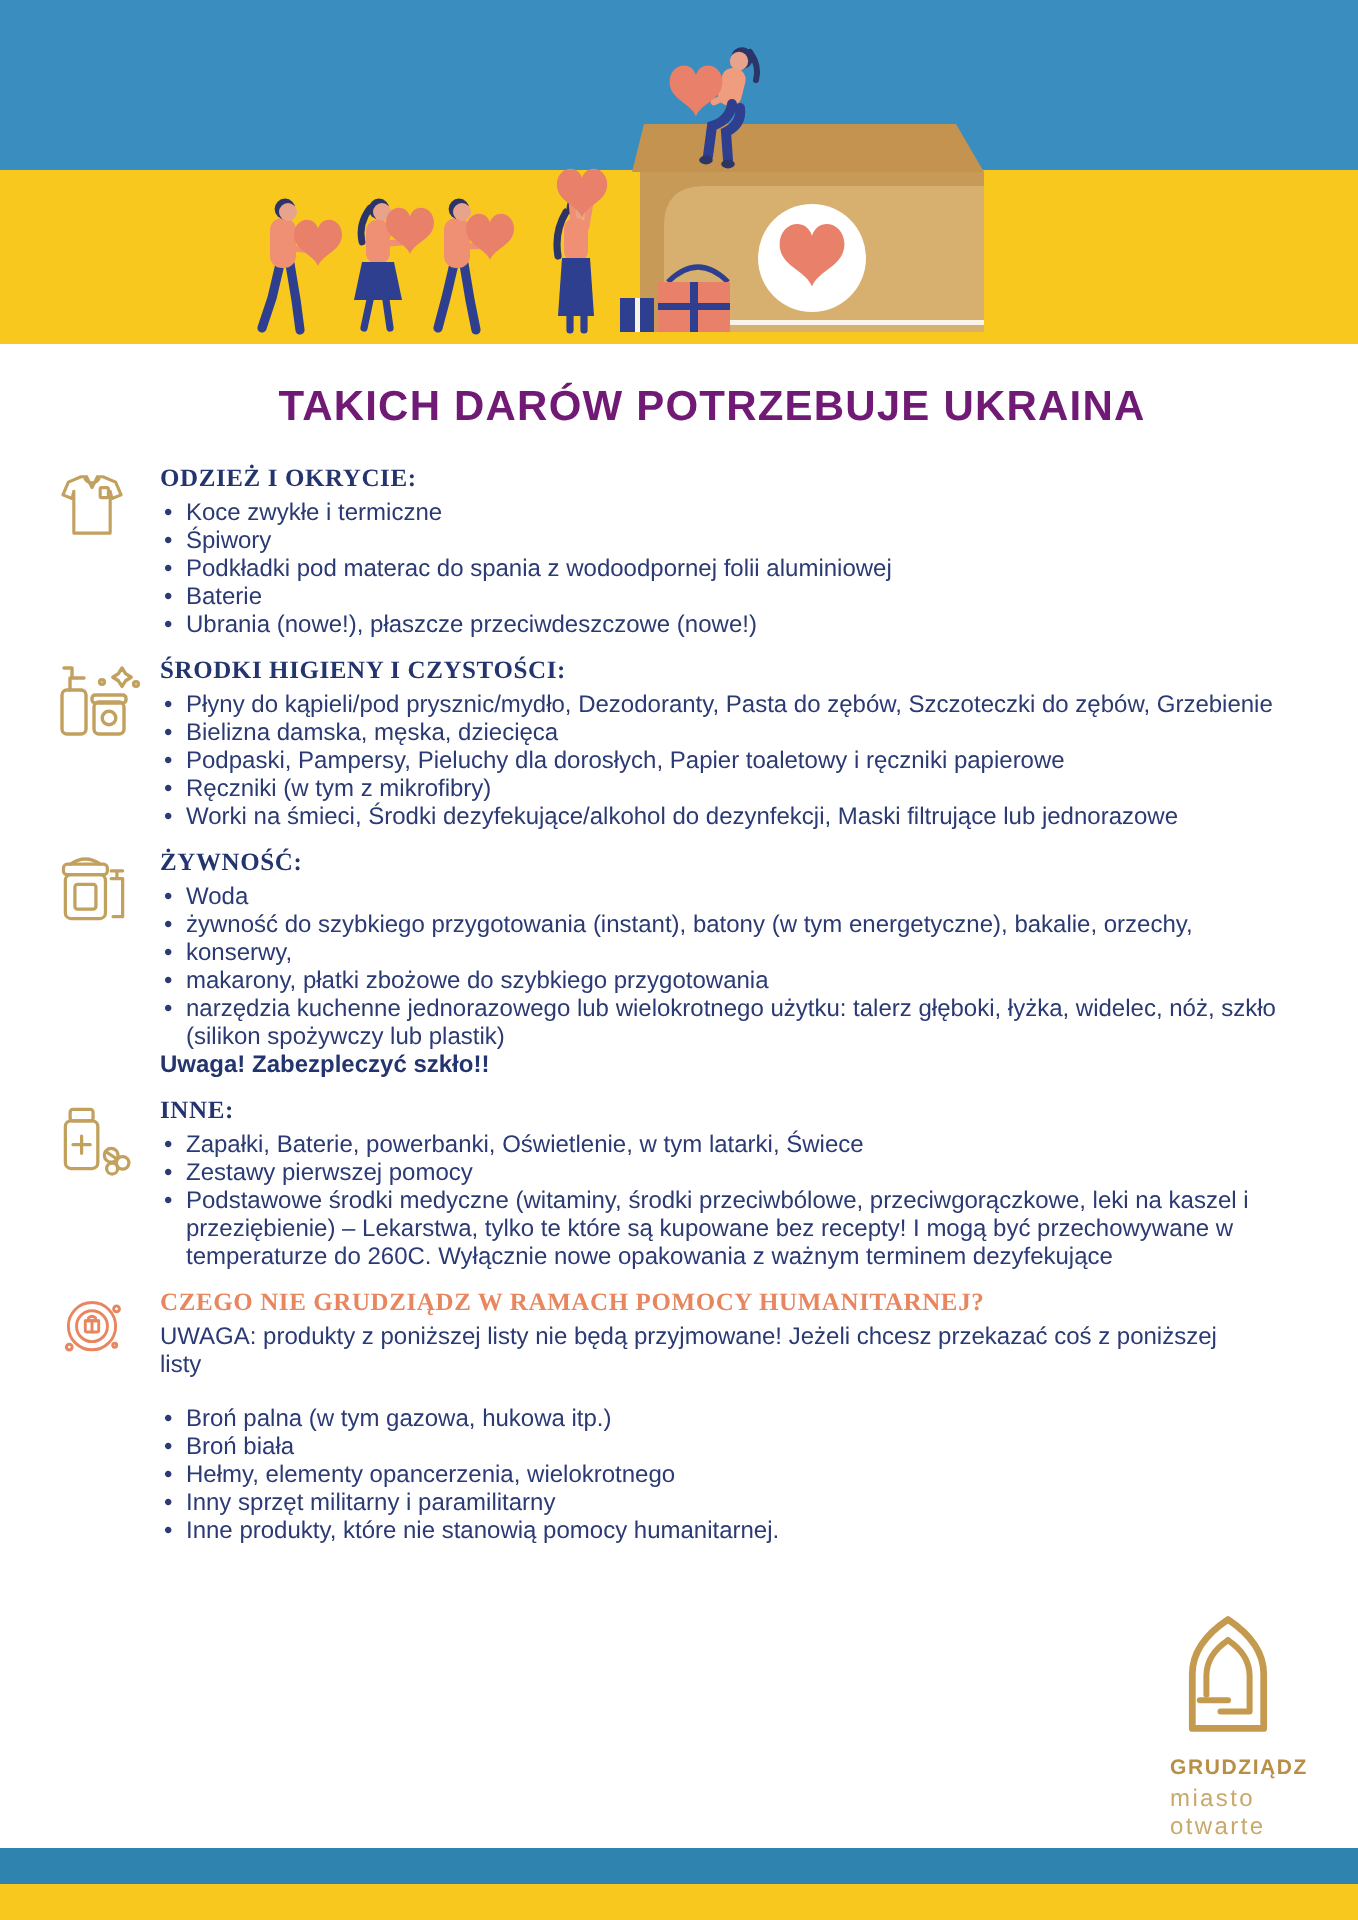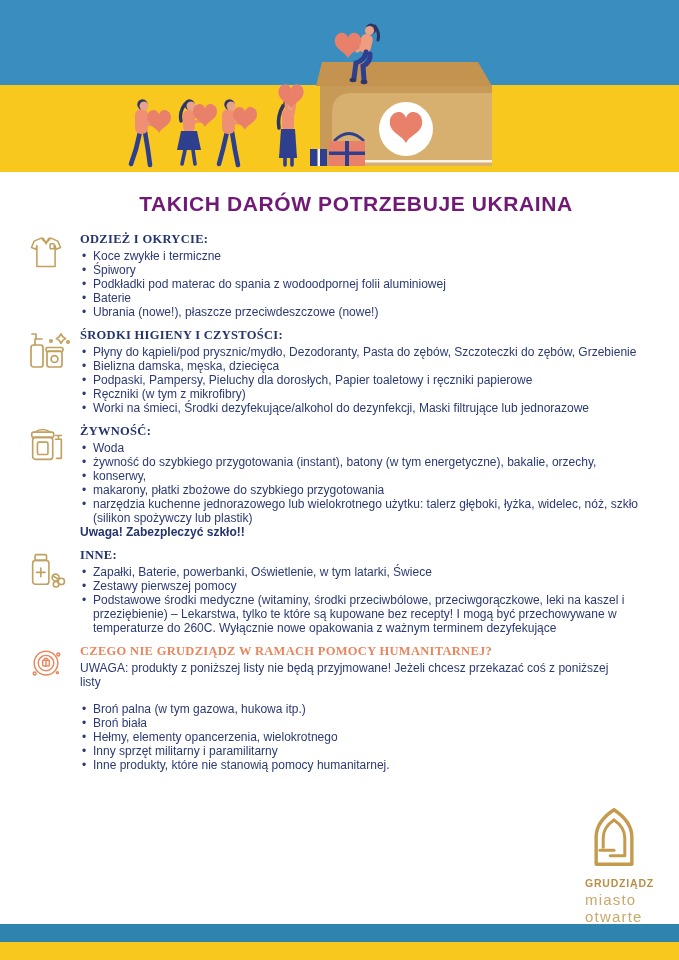--- a/index.html
+++ b/index.html
@@ -32,21 +32,21 @@
   .warn-list { margin-top:13px; }
   .gold-icon { display:block; }
   .logo {
     position:absolute; left:585px; top:806px; width:72px; text-align:left;
   }
   .logo-name {
     margin-top:5px; font-size:10.5px; font-weight:bold;
     letter-spacing:0.8px; color:#b98f47;
   }
   .logo-tagline {
-    margin-top:2px; font-size:15px; letter-spacing:1.2px; color:#c9a86b;
+    margin-top:2px; font-size:12px; letter-spacing:1.2px; color:#c9a86b;
   }
   .stripe { position:absolute; left:0; width:679px; }
   .stripe-blue { top:924px; height:18px; background:#2e84ae; }
   .stripe-yellow { top:942px; height:18px; background:#f9c81f; }
 </style>
 </head>
 <body>
 
 <div class="page">
 

